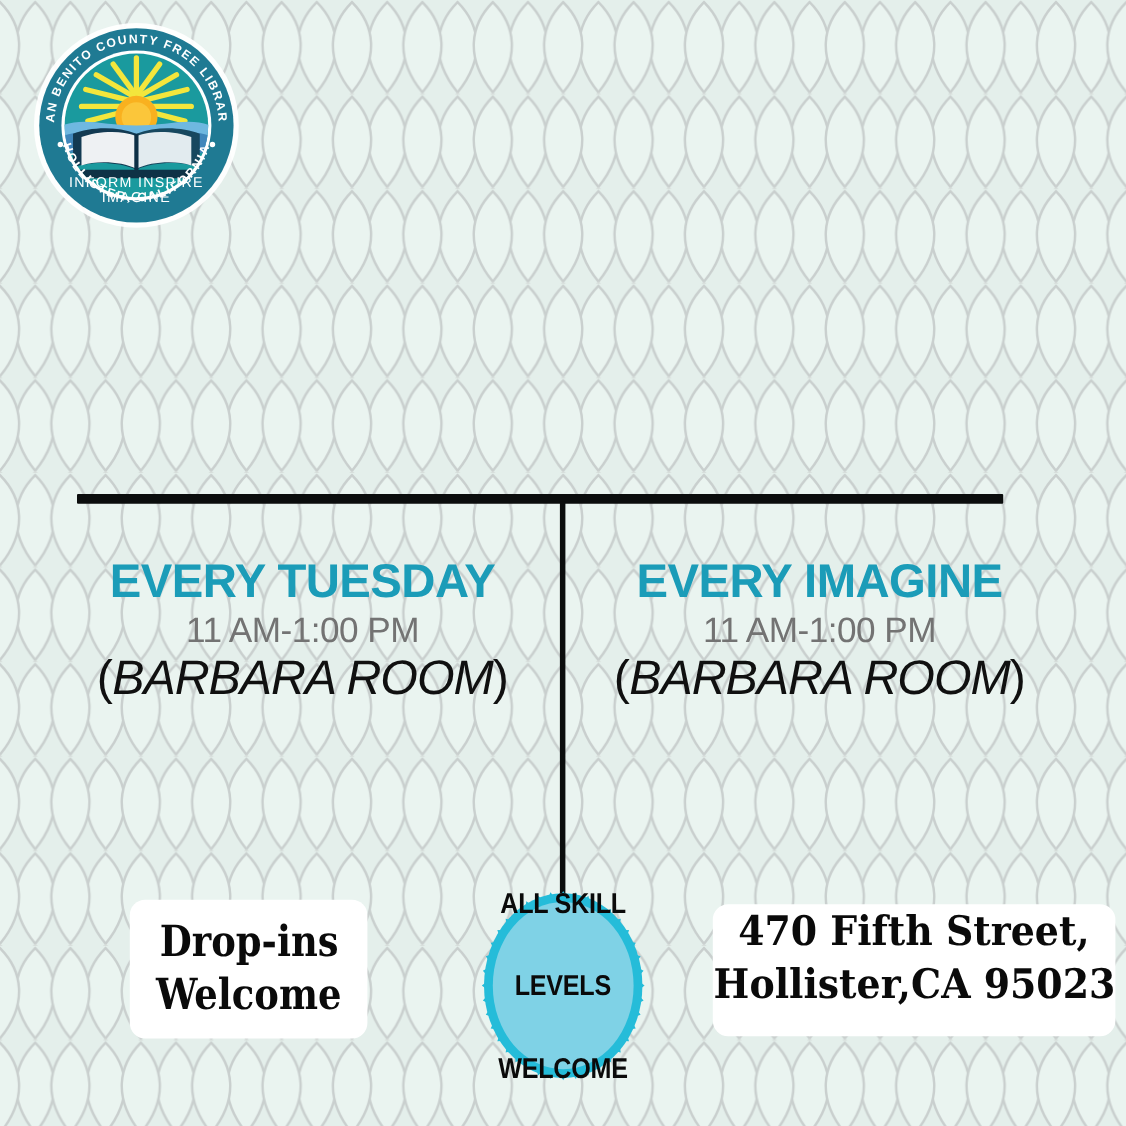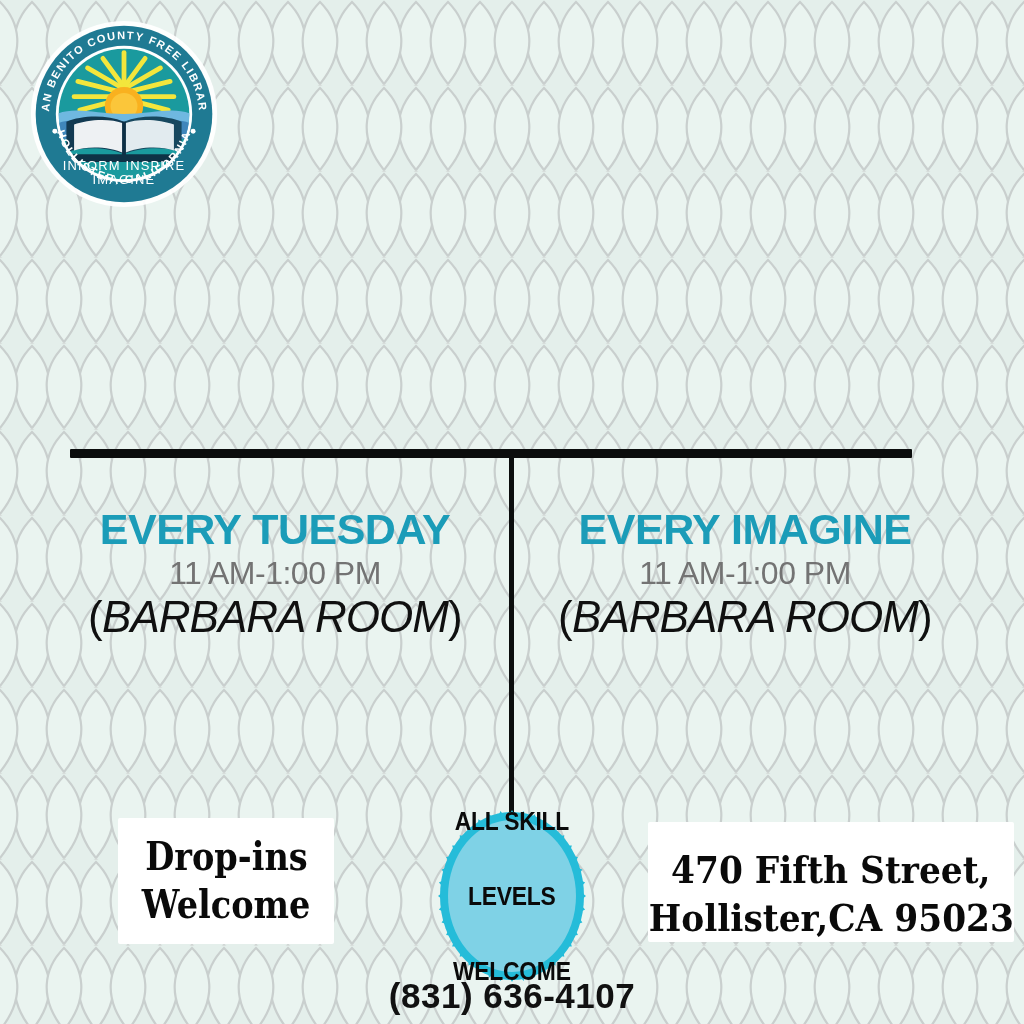--- a/index.html
+++ b/index.html
@@ -81,36 +81,36 @@
   .sched .room{
     font-size:44px;color:#101010;line-height:1.12;margin-top:0px;
     white-space:nowrap;letter-spacing:-0.5px;
   }
   .sched .room .par{font-weight:normal;font-style:normal;}
   .sched .room .rm{font-weight:normal;font-style:italic;letter-spacing:-1px;}
 
   
   .wbox{
     position:absolute;z-index:4;background:#ffffff;
-    border-radius:2px;
+    border-radius:14px;
     font-family:"DejaVu Serif",serif;
     color:#0a0a0a;
   }
   #dropins{
     left:118px;top:818px;width:216px;height:126px;
     display:flex;flex-direction:column;align-items:center;justify-content:center;
   }
   #dropins .ln{
     font-size:39px;font-weight:bold;line-height:1.22;
     transform:scaleX(0.86);white-space:nowrap;
     font-family:"DejaVu Serif",serif;
   }
   #address{
     left:648px;top:822px;width:366px;height:120px;
-    display:flex;flex-direction:column;align-items:center;justify-content:flex-end;
+    display:flex;flex-direction:column;align-items:center;justify-content:flex-start;
   }
   #address .ln{
     font-size:37px;font-weight:bold;line-height:1.30;
     transform:scaleX(0.93);white-space:nowrap;
     font-family:"DejaVu Serif",serif;
   }
 
   
   #badge{
     position:absolute;left:428px;top:800px;width:168px;height:192px;z-index:6;
@@ -251,15 +251,14 @@
       <div class="bl">LEVELS</div>
       <div class="bl">WELCOME</div>
     </div>
   </div>
 
   <div class="wbox" id="address">
     <div class="ln">470 Fifth Street,</div>
     <div class="ln">Hollister,CA 95023</div>
   </div>
 
-  <div id="phone">(831) 636-4107</div>
 
 </div>
 
 </body></html>

